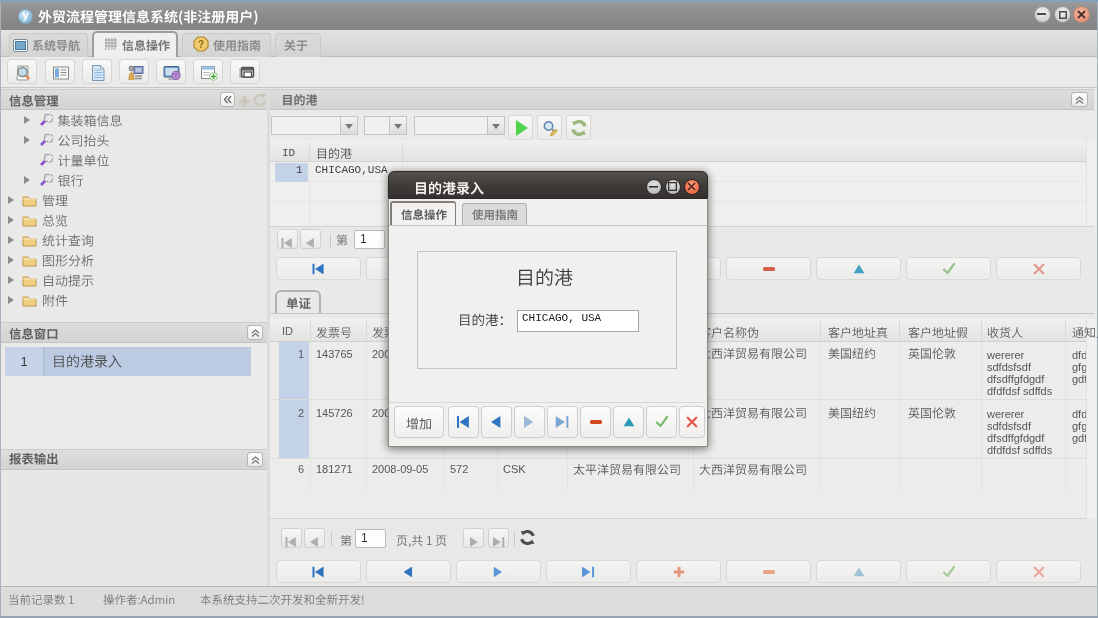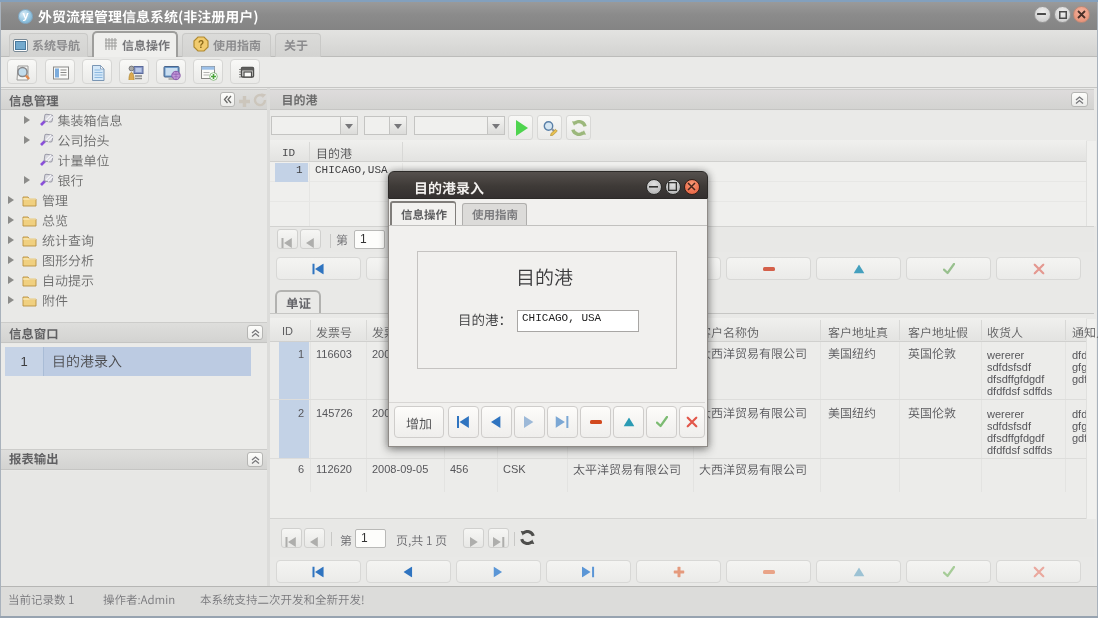--- a/index.html
+++ b/index.html
@@ -563,29 +563,29 @@
     <div class="g2v" style="left:795px"></div>
     <div class="g2row" style="top:24px;height:58px">
       <div class="g2id"></div>
     </div>
     <div class="g2row" style="top:82px;height:59px">
       <div class="g2id"></div>
     </div>
     <div class="g2row" style="top:141px;height:33px;border-bottom:none"></div>
     <div class="cell" style="left:12px;top:7px;color:#5c5c5e">ID</div>
     <div class="cell" style="left:28px;top:30px">1</div>
-    <div class="cell" style="left:46px;top:30px">116603</div>
+    <div class="cell" style="left:46px;top:30px">143765</div>
     <div class="cell" style="left:102px;top:30px">2008-09-05</div>
     <div class="cell" style="left:28px;top:89px">2</div>
     <div class="cell" style="left:46px;top:89px">145726</div>
     <div class="cell" style="left:102px;top:89px">2008-09-05</div>
     <div class="cell" style="left:28px;top:145px">6</div>
-    <div class="cell" style="left:46px;top:145px">112620</div>
+    <div class="cell" style="left:46px;top:145px">181271</div>
     <div class="cell" style="left:102px;top:145px">2008-09-05</div>
-    <div class="cell" style="left:180px;top:145px">456</div>
+    <div class="cell" style="left:180px;top:145px">572</div>
     <div class="cell" style="left:233px;top:145px">CSK</div>
     <div class="cell" style="left:717px;top:31px;line-height:12px">wererer<br>sdfdsfsdf<br>dfsdffgfdgdf<br>dfdfdsf sdffds</div>
     <div class="cell" style="left:802px;top:31px;line-height:12px">dfd<br>gfg<br>gdf</div>
     <div class="cell" style="left:717px;top:90px;line-height:12px">wererer<br>sdfdsfsdf<br>dfsdffgfdgdf<br>dfdfdsf sdffds</div>
     <div class="cell" style="left:802px;top:90px;line-height:12px">dfd<br>gfg<br>gdf</div>
   </div>
 <div class="pagebar" style="left:270px;top:520px;width:824px;height:37px;border-top:none"></div>
 <div class="pbtn" style="left:281px;top:528px;padding:4px 0 0 3px"><svg width="13" height="10" viewBox="0 0 13 10">
       <rect x="0.5" y="0" width="2" height="10" fill="#aeaeac"></rect>
       <path d="M10.8 0L10.8 10L3 5.0Z" fill="#aeaeac"></path>

